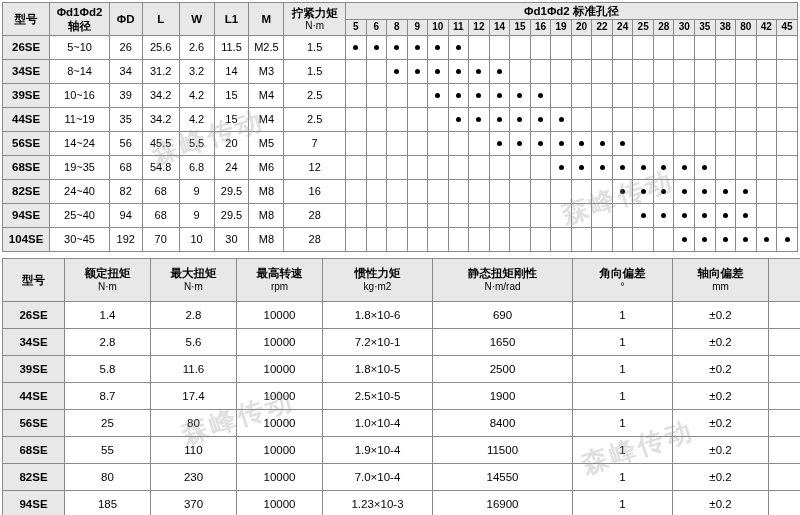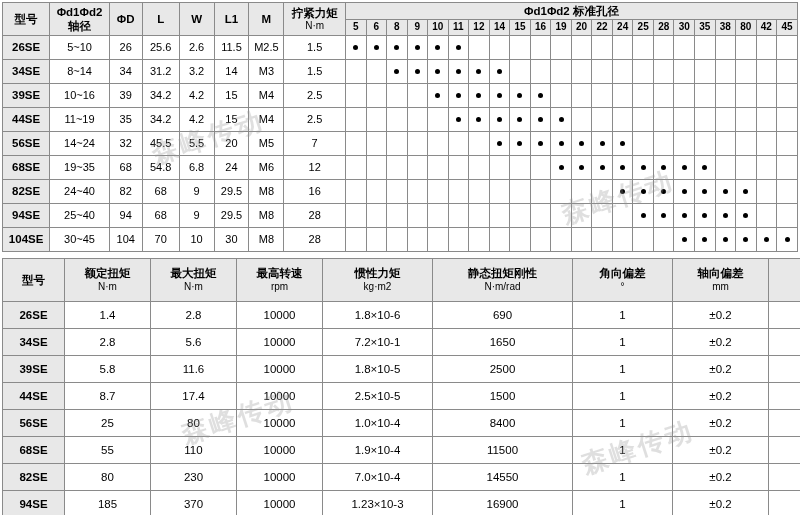--- a/index.html
+++ b/index.html
@@ -288,21 +288,21 @@
           <td></td>
           <td></td>
           <td></td>
           <td></td>
           <td></td>
           <td></td>
         </tr>
         <tr>
           <td class="model">56SE</td>
           <td>14~24</td>
-          <td>32</td>
+          <td>56</td>
           <td>45.5</td>
           <td>5.5</td>
           <td>20</td>
           <td>M5</td>
           <td>7</td>
           <td></td>
           <td></td>
           <td></td>
           <td></td>
           <td></td>
@@ -416,21 +416,21 @@
           <td><span class="dot"></span></td>
           <td><span class="dot"></span></td>
           <td><span class="dot"></span></td>
           <td><span class="dot"></span></td>
           <td></td>
           <td></td>
         </tr>
         <tr>
           <td class="model">104SE</td>
           <td>30~45</td>
-          <td>104</td>
+          <td>192</td>
           <td>70</td>
           <td>10</td>
           <td>30</td>
           <td>M8</td>
           <td>28</td>
           <td></td>
           <td></td>
           <td></td>
           <td></td>
           <td></td>
@@ -539,21 +539,21 @@
           <td>1</td>
           <td>±0.2</td>
           <td>78</td>
         </tr>
         <tr>
           <td class="model">44SE</td>
           <td>8.7</td>
           <td>17.4</td>
           <td>10000</td>
           <td>2.5×10-5</td>
-          <td>1500</td>
+          <td>1900</td>
           <td>1</td>
           <td>±0.2</td>
           <td>96</td>
         </tr>
         <tr>
           <td class="model">56SE</td>
           <td>25</td>
           <td>80</td>
           <td>10000</td>
           <td>1.0×10-4</td>

